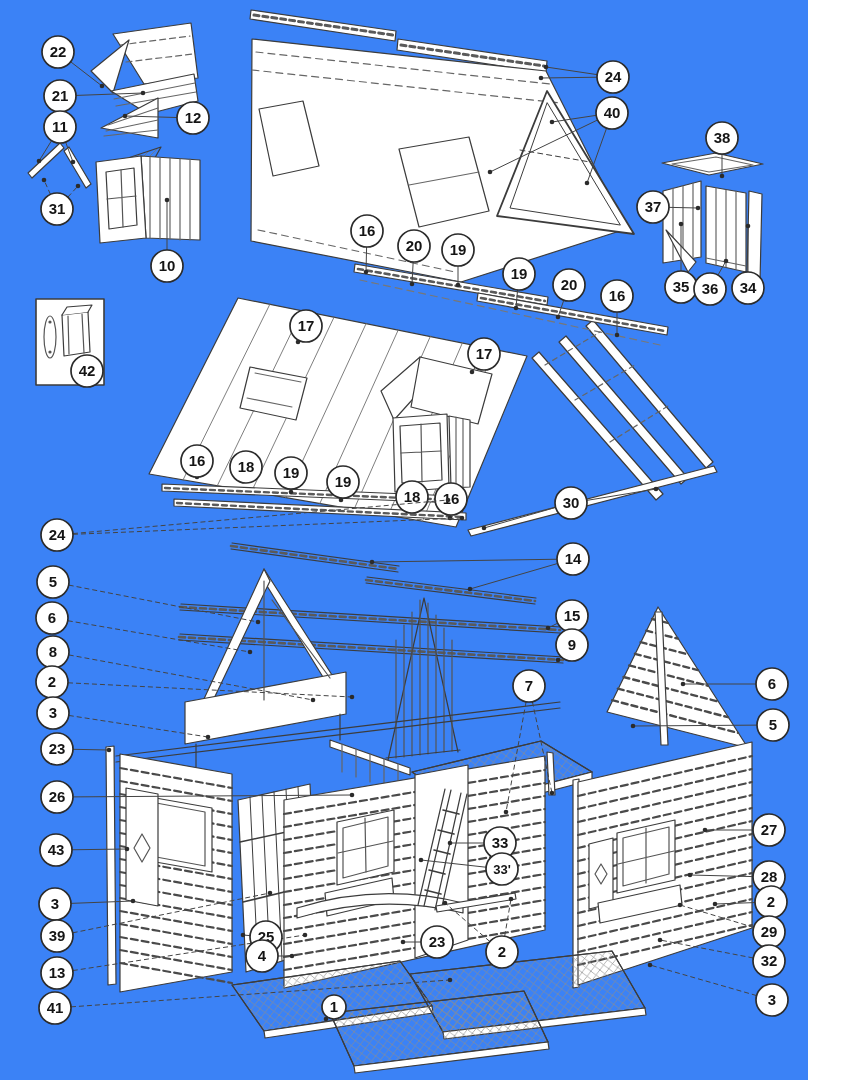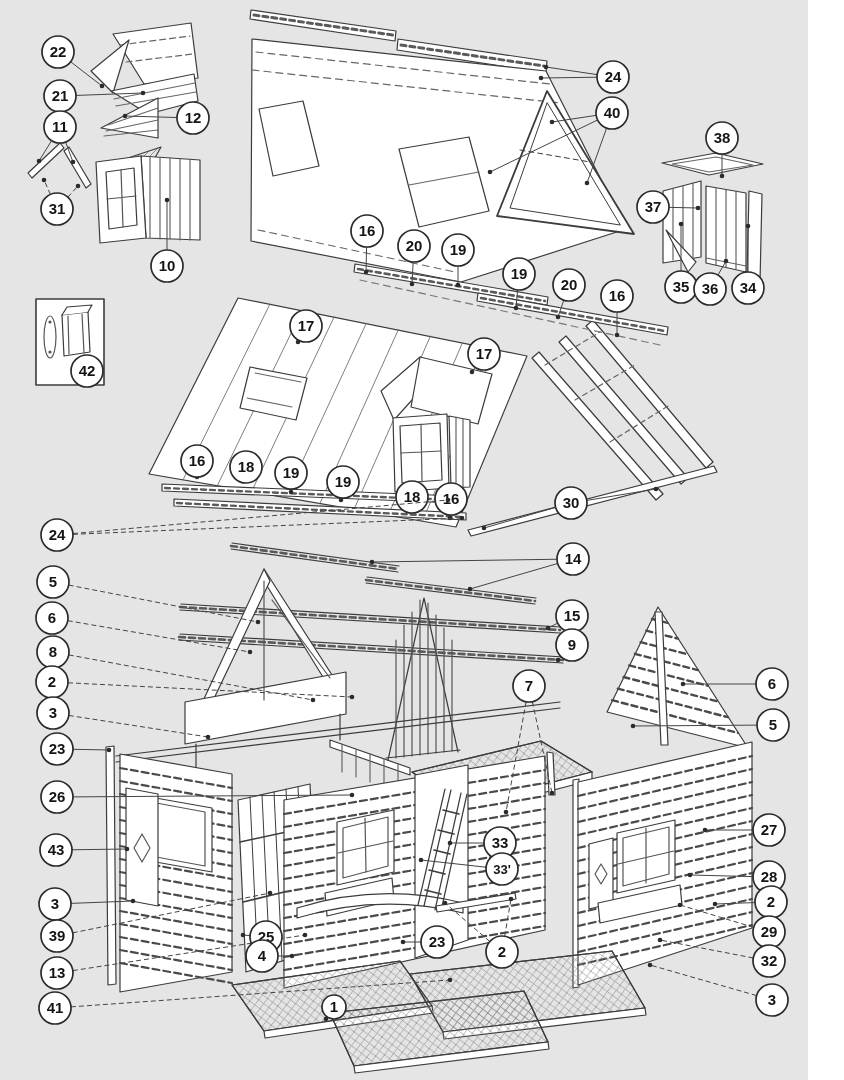--- a/index.html
+++ b/index.html
@@ -1,16 +1,16 @@
 <!DOCTYPE html>
 <html><head>
 <meta charset="utf-8">
 <style>
   html,body{margin:0;padding:0;background:#ffffff;}
-  #stage{position:relative;width:808px;height:1080px;background:#e5e5e5;overflow:hidden;
+  #stage{position:relative;width:808px;height:1080px;background:#3b82f6;overflow:hidden;
          font-family:"Liberation Sans", sans-serif;}
   svg{display:block}
   .balloon-text{font-family:"Liberation Sans", sans-serif;font-weight:bold;fill:#141414;}
 </style>
 </head>
 <body>
 
 <div id="stage">
 <svg viewBox="0 0 844 1080" width="844" height="1080">
   <defs>

